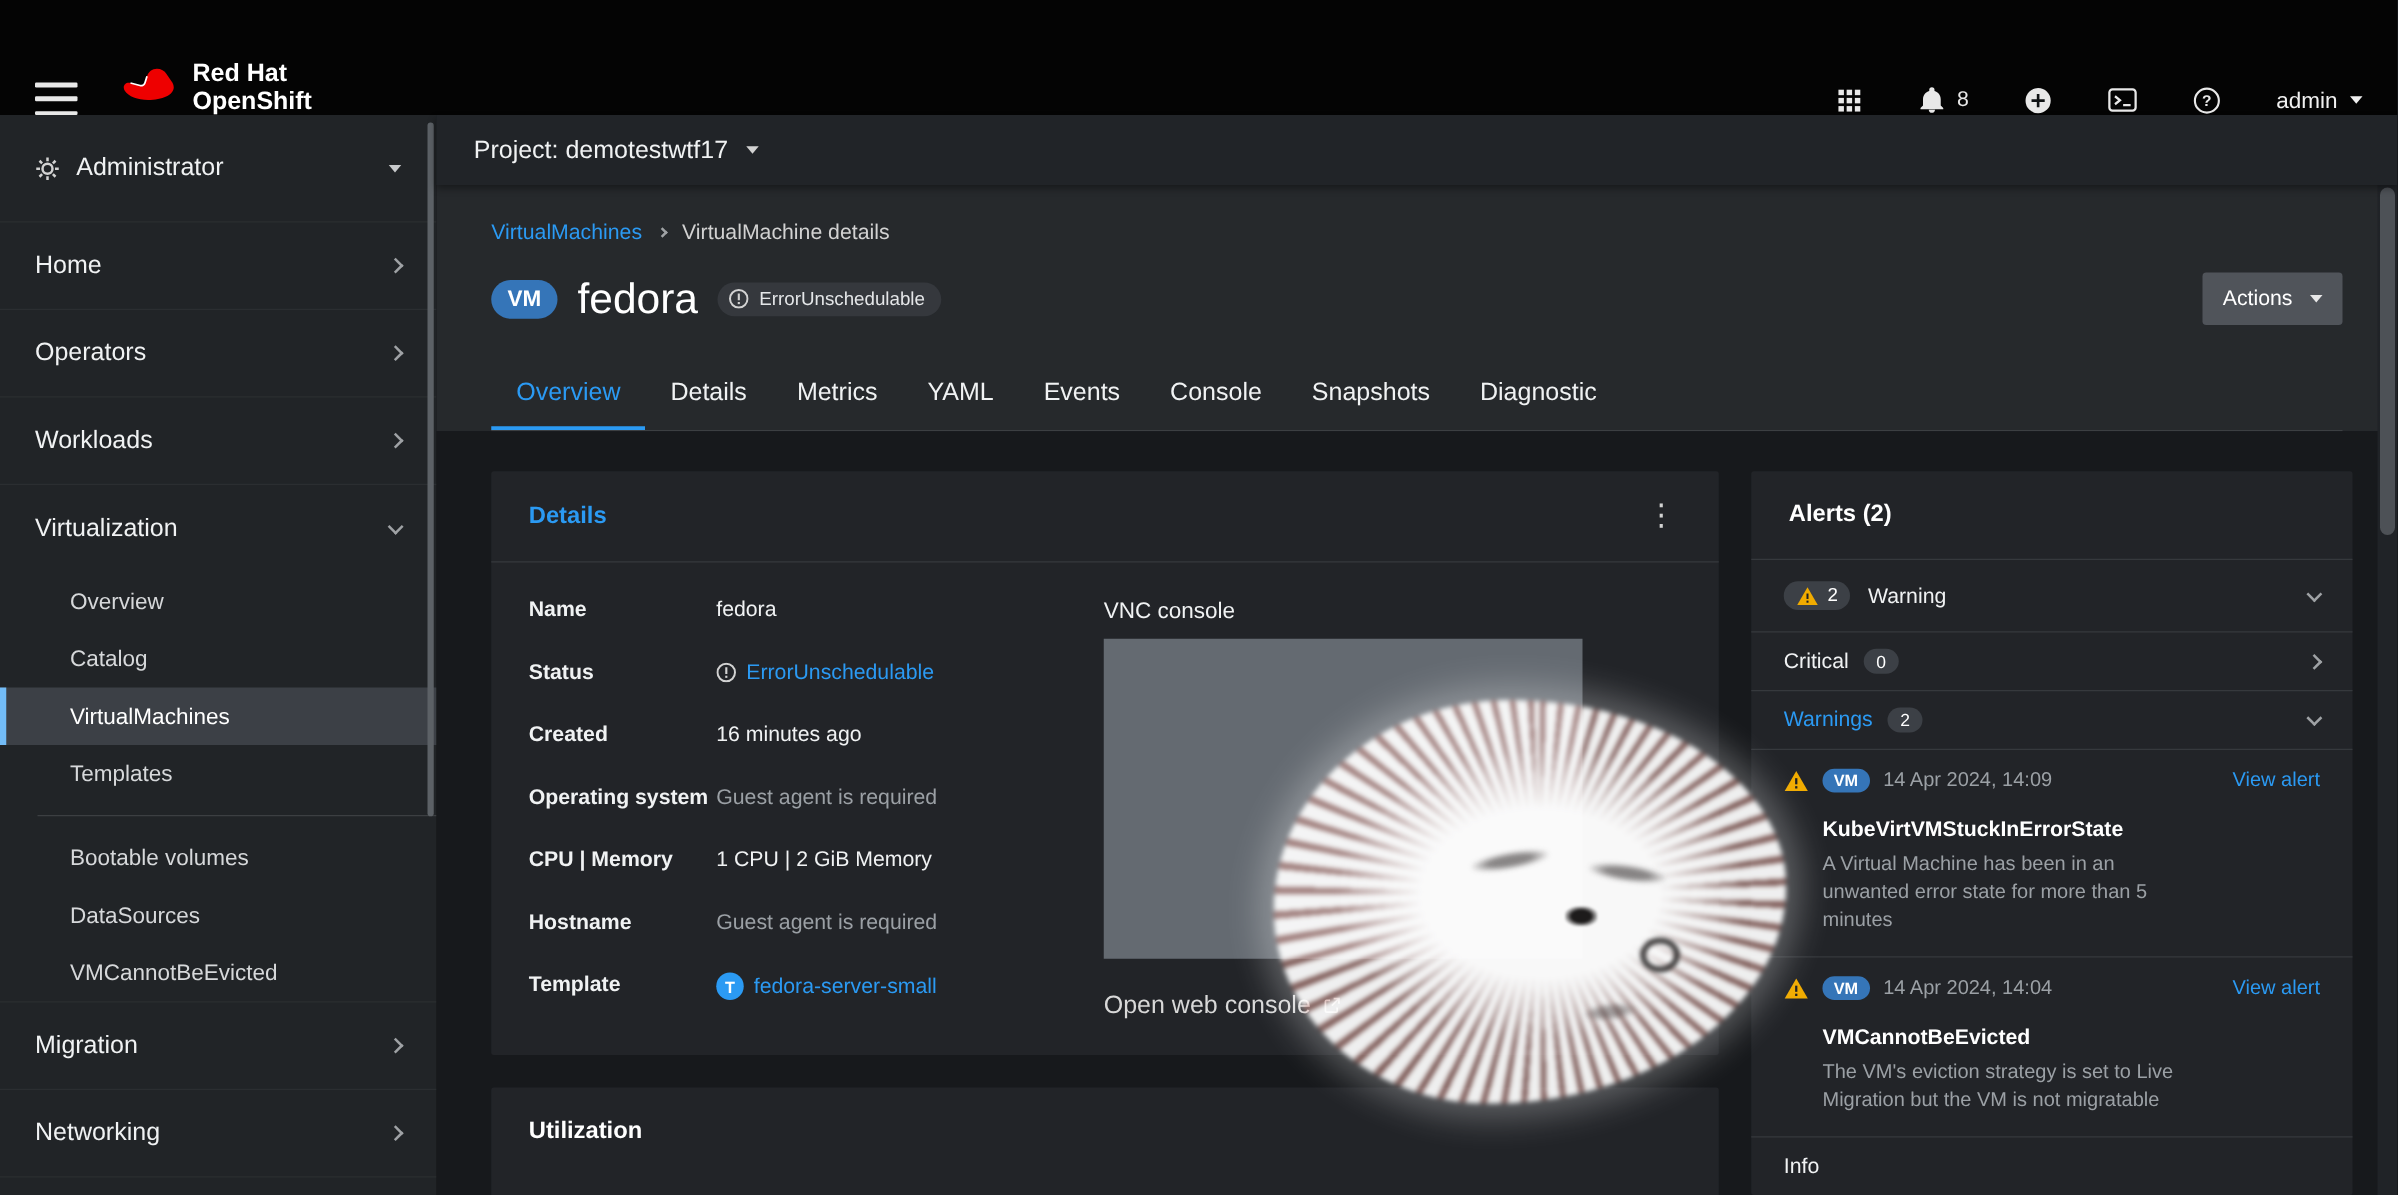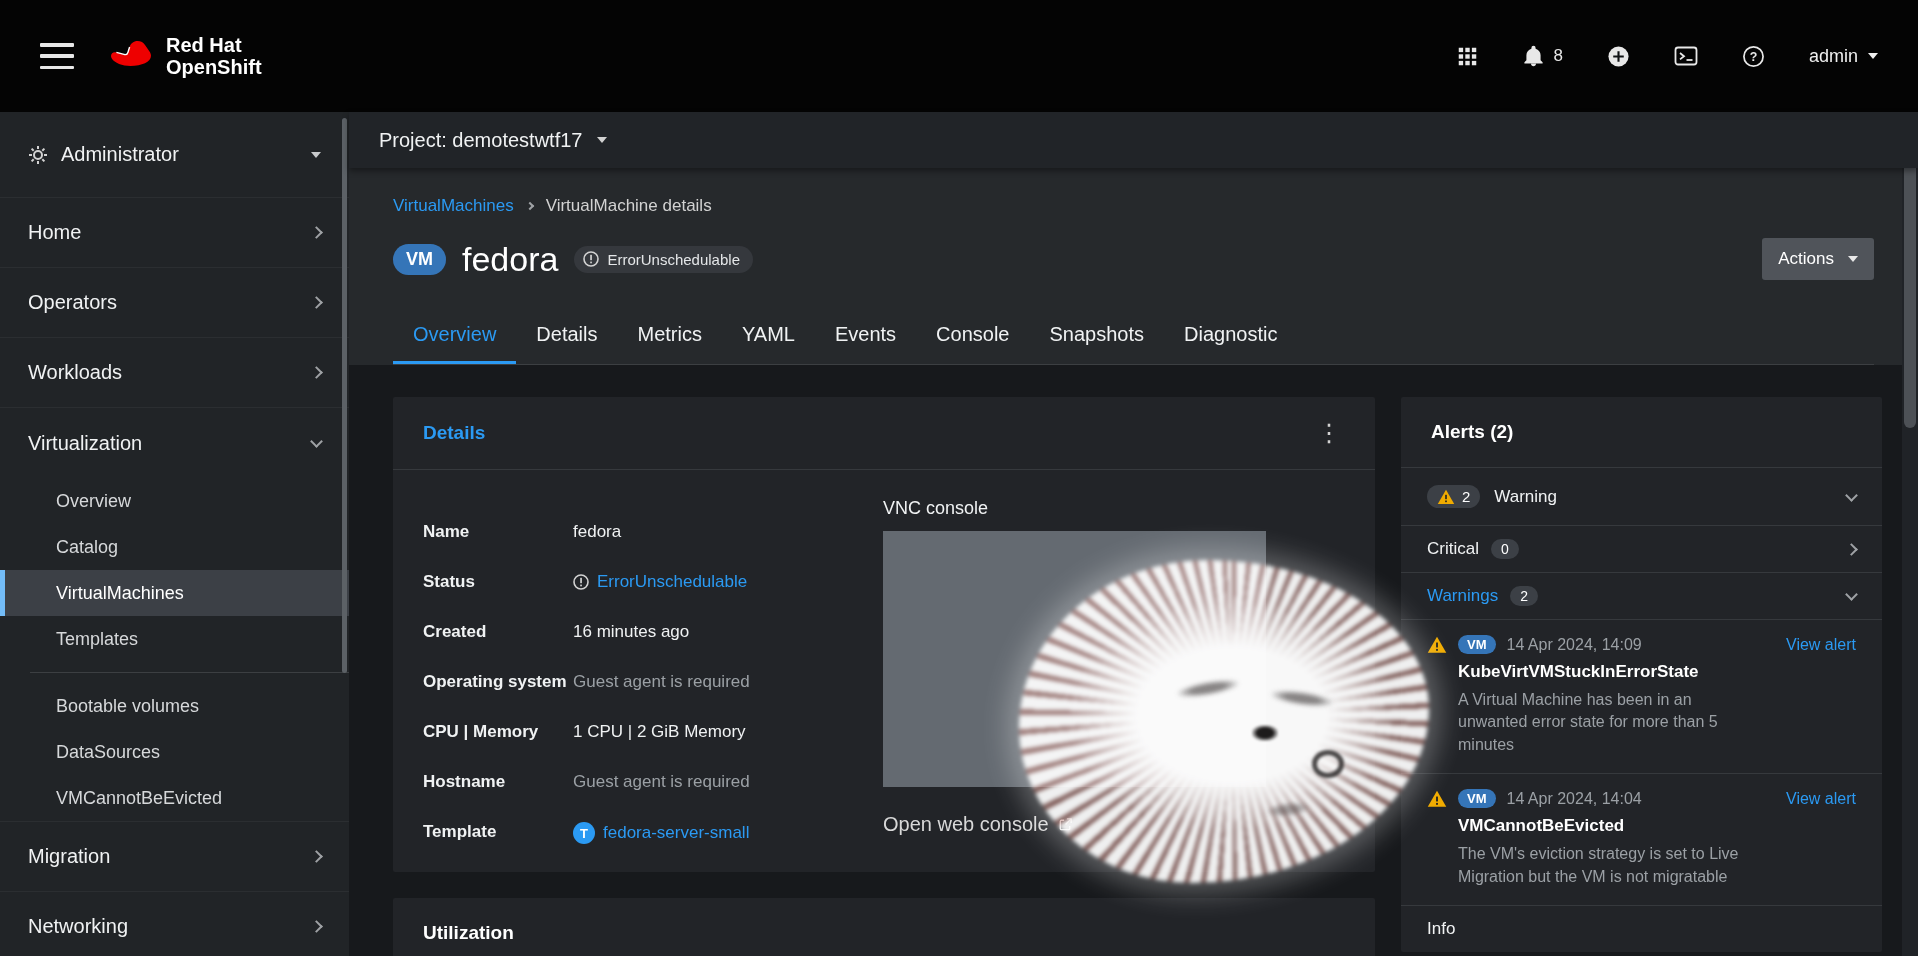--- a/index.html
+++ b/index.html
@@ -19,21 +19,21 @@
     --activebg:#3c4046;
   }
   *{box-sizing:border-box;}
   html,body{margin:0;padding:0;}
   body{
     width:1918px;height:956px;overflow:hidden;position:relative;
     background:var(--bg);color:var(--text);
     font-family:"Liberation Sans","DejaVu Sans",sans-serif;
   }
   
-  .masthead{height:112px;background:var(--mast);display:flex;align-items:center;padding:0 40px;}
+  .masthead{height:92px;background:var(--mast);display:flex;align-items:flex-end;padding:0 28px;}
   .hamburger{width:34px;height:26px;background:none;border:none;cursor:pointer;display:flex;flex-direction:column;justify-content:space-between;padding:0;margin-right:34px;}
   .hamburger span{display:block;height:3.5px;background:#e8e8e8;border-radius:1px;}
   .brand{display:flex;align-items:center;gap:12px;}
   .brand-text{display:flex;flex-direction:column;font-weight:700;font-size:20px;line-height:22px;color:#fff;}
   .mast-right{margin-left:auto;display:flex;align-items:center;gap:44px;}
   .mast-btn{background:none;border:none;padding:0;cursor:pointer;color:#e8e8e8;display:flex;align-items:center;gap:9px;}
   .notif-count{font-size:17px;color:#e8e8e8;}
   .user-btn{font-size:18px;color:#f0f0f0;gap:10px;}
   .caret{width:0;height:0;border-left:5px solid transparent;border-right:5px solid transparent;border-top:6px solid currentColor;display:inline-block;}
   
@@ -83,21 +83,21 @@
   .col-right{width:481px;flex:none;}
   .card{background:var(--card);border-radius:2px;}
   .card-head{padding:24px 30px;display:flex;align-items:center;justify-content:space-between;border-bottom:1px solid var(--line);}
   .card-title{font-size:19px;font-weight:700;}
   a.card-title{color:var(--link);text-decoration:none;cursor:pointer;}
   .card-title.white{color:#fff;}
   .kebab{background:none;border:none;color:#d2d2d2;font-size:24px;line-height:1;cursor:pointer;padding:0 4px;}
   
   .card-body{padding:28px 30px;display:flex;}
   dl.fields{margin:0;width:460px;flex:none;}
-  .frow{display:flex;margin-bottom:30px;font-size:17px;margin-top:24px;}
+  .frow{display:flex;margin-bottom:30px;font-size:17px;}
   .frow:last-child{margin-bottom:0;}
   .frow dt{width:150px;flex:none;font-weight:700;color:var(--text);}
   .frow dd{margin:0;color:var(--text);display:flex;align-items:center;gap:8px;}
   .frow dd.muted{color:var(--muted);}
   .frow dd a{color:var(--link);text-decoration:none;cursor:pointer;}
   .frow .excl{color:#d2d2d2;display:inline-flex;}
   .t-icon{width:22px;height:22px;border-radius:50%;background:var(--link);color:#fff;font-size:13px;font-weight:700;display:inline-flex;align-items:center;justify-content:center;flex:none;}
   .vnc{flex:1;}
   .vnc-label{font-size:18px;margin-bottom:12px;color:var(--text);}
   .vnc-box{width:383px;height:256px;background:#646a71;}
@@ -110,21 +110,21 @@
   .sum-count{font-size:15px;color:#fff;}
   .sum-label{font-size:17px;color:var(--text);}
   .alert-summary .chev,.sev-row .chev{margin-left:auto;}
   .sev-row{display:flex;align-items:center;gap:12px;padding:13px 26px;border-bottom:1px solid var(--line);font-size:17px;cursor:pointer;}
   .sev-row .blue{color:var(--link);}
   .badge{background:#3c4046;color:#fff;font-size:14px;border-radius:12px;padding:2px 10px;}
   .alert-item{padding:15px 26px 17px;border-bottom:1px solid var(--line);}
   .alert-meta{display:flex;align-items:center;gap:11px;}
   .alert-meta .date{color:var(--muted);font-size:16px;}
   .view-alert{margin-left:auto;color:var(--link);font-size:16px;text-decoration:none;cursor:pointer;}
-  .alert-title{font-size:17px;font-weight:700;margin:8px 0 7px 31px;color:#fff;}
+  .alert-title{font-size:17px;font-weight:700;margin:20px 0 7px 31px;color:#fff;}
   .alert-desc{margin-left:31px;max-width:300px;color:var(--muted);font-size:16px;line-height:1.4;}
   .sev-row.partial{border-bottom:none;}
   
   .page-scrollbar{position:absolute;right:0;top:148px;bottom:0;width:16px;background:#202327;cursor:pointer;}
   .page-scrollbar .thumb{position:absolute;top:2px;left:2px;right:2px;height:278px;background:#4d5156;border-radius:7px;}
   
   .meme{position:absolute;left:1019px;top:560px;width:410px;height:323px;z-index:50;pointer-events:none;}
   .meme .blob{
     position:absolute;inset:0;
     background:

